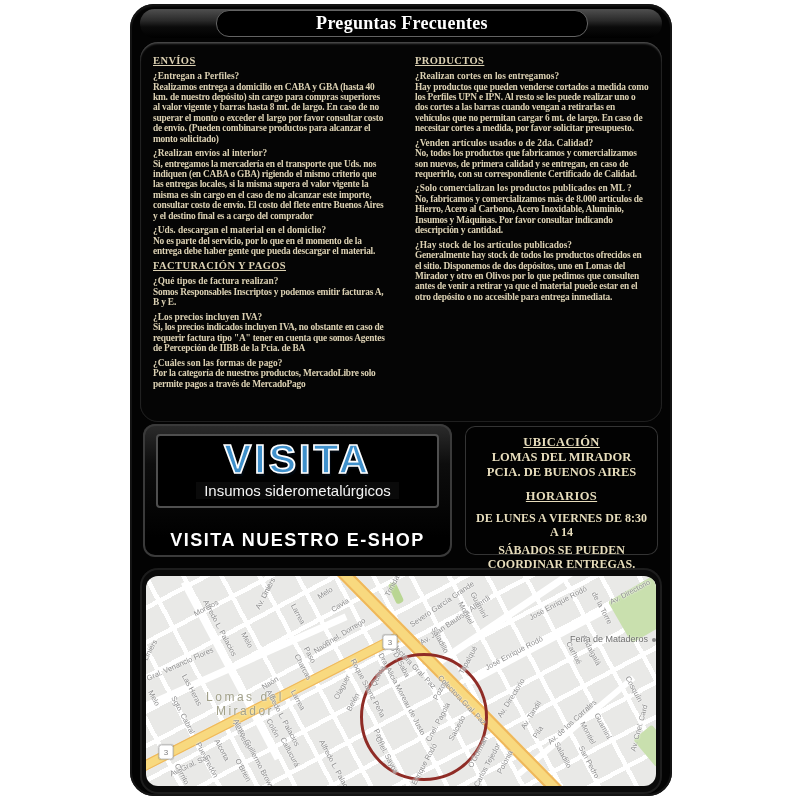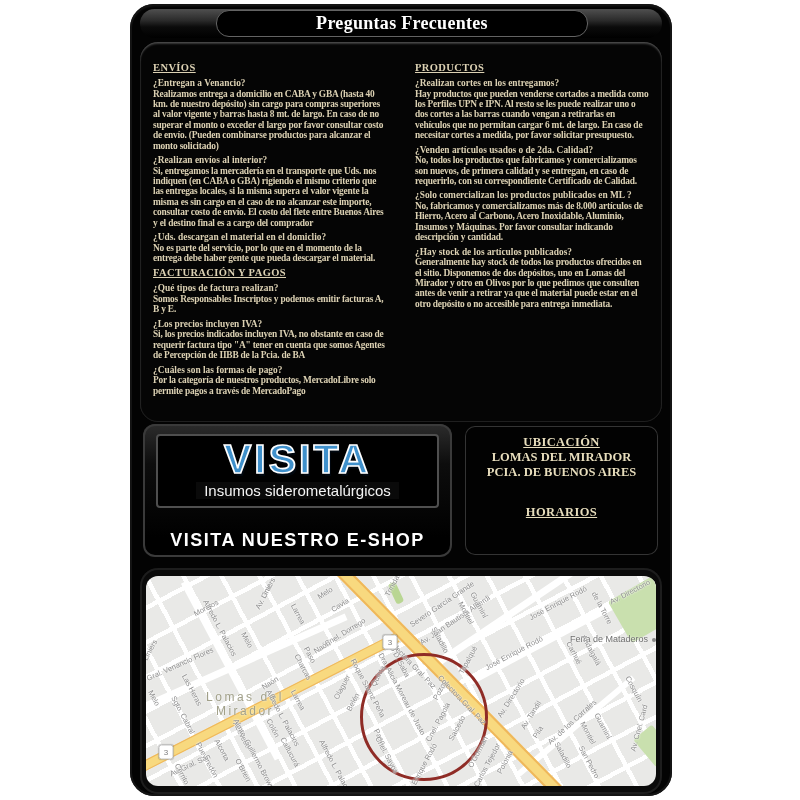--- a/index.html
+++ b/index.html
@@ -9,21 +9,21 @@
         border-radius:24px;box-shadow:inset 0 0 0 2px #141414, inset 0 2px 3px rgba(255,255,255,.10);}
   
   .titlebar{position:absolute;left:10px;top:5px;width:522px;height:29px;border-radius:15px;
         background:linear-gradient(180deg,#4f4f4f 0%,#2a2a2a 40%,#0b0b0b 62%,#000 100%);}
   .titlebar-center{position:absolute;left:76px;top:1px;width:370px;height:25px;background:#000;
         border:1px solid #636363;border-radius:13px;display:flex;align-items:center;justify-content:center;}
   .page-title{color:#ffffff;font-size:18px;font-weight:700;letter-spacing:.3px;}
   
   .faq{position:absolute;left:10px;top:38px;width:522px;height:380px;background:#050505;border-radius:18px;
        box-shadow:inset 0 2px 2px rgba(255,255,255,.22), inset 0 -1px 1px rgba(255,255,255,.05), inset 0 0 0 1px #151515;
-       padding:16px 13px;box-sizing:border-box;display:flex;gap:28px;overflow:hidden;color:#dcd1b3;}
+       padding:9px 13px;box-sizing:border-box;display:flex;gap:28px;overflow:hidden;color:#dcd1b3;}
   .faq-col{width:50%;}
   .sec-h{font-size:10.5px;font-weight:700;text-decoration:underline;letter-spacing:.4px;margin:4px 0 5px;}
   .qa{margin-bottom:4px;}
   .q{font-size:9.4px;font-weight:700;line-height:10.6px;}
   .a{font-size:9.4px;font-weight:700;line-height:10.4px;letter-spacing:-.2px;}
   
   .logo-panel{position:absolute;left:13px;top:420px;width:309px;height:133px;border-radius:12px;
        background:linear-gradient(180deg,#2c2c2c,#0d0d0d 30%,#000 85%);
        box-shadow:inset 0 0 0 2px #3a3a3a;padding:10px 13px;box-sizing:border-box;text-align:center;}
   .logo-box{background:#000;border:2px solid #4f4f4f;border-radius:4px;padding:1px 4px 6px;}
@@ -71,21 +71,21 @@
   <div class="titlebar">
     <div class="titlebar-center">
       <div class="page-title">Preguntas Frecuentes</div>
     </div>
   </div>
 
   <div class="faq">
     <div class="faq-col" id="faq-col-0">
         <div class="sec-h">ENVÍOS</div>
         <div class="qa">
-          <div class="q">¿Entregan a Venancio?</div>
+          <div class="q">¿Entregan a Perfiles?</div>
           <div class="a">Realizamos entrega a domicilio en CABA y GBA (hasta 40 km. de nuestro depósito) sin cargo para compras superiores  al valor vigente  y barras hasta 8 mt. de largo. En caso de no superar el monto o exceder el largo por favor consultar costo de envío. (Pueden combinarse productos para alcanzar el monto solicitado)</div>
         </div>
         <div class="qa">
           <div class="q">¿Realizan envíos al interior?</div>
           <div class="a">Si, entregamos la mercadería en el transporte que Uds. nos indiquen (en CABA o GBA) rigiendo el mismo criterio que las entregas locales, si la misma supera el valor vigente la misma es sin cargo en el caso de no alcanzar este importe, consultar costo de envío. El costo del flete entre Buenos Aires y el destino final es a cargo del comprador</div>
         </div>
         <div class="qa">
           <div class="q">¿Uds. descargan el material en el domiclio?</div>
           <div class="a">No es parte del servicio, por lo que en el momento de la entrega debe haber gente que pueda descargar el material.</div>
         </div>
@@ -129,21 +129,23 @@
       <div class="brand" style="color: rgb(63, 144, 203);">VISITA</div>
       <div><span class="tagline">Insumos siderometalúrgicos</span></div>
     </div>
     <div class="cta">VISITA NUESTRO E-SHOP</div>
   </div>
 
   <div class="info-panel">
     <div class="info-h">UBICACIÓN</div>
     <div class="info-line">LOMAS DEL MIRADOR</div>
     <div class="info-line">PCIA. DE  BUENOS AIRES</div>
-    <div class="info-h" style="margin-top:25px;">HORARIOS</div>
+    <div class="info-h" style="margin-top:9px;">HORARIOS</div>
+    <div class="hours-line" style="margin-top:7px;">DE LUNES A VIERNES DE 8:30 A 14</div>
+    <div class="hours-line">SÁBADOS SE PUEDEN COORDINAR ENTREGAS.</div>
   </div>
 
   <div class="map-frame">
     <div class="map" id="map">
 
       <div class="avenue" style="left:-20px;top:84px;width:230px;height:7px;transform:rotate(-24deg);"></div>
       <div class="avenue" style="left:-15px;top:91px;width:200px;height:7px;transform:rotate(62deg);"></div>
       <div class="avenue" style="left:270px;top:24px;width:220px;height:7px;transform:rotate(-34deg);"></div>
       <div class="avenue" style="left:310px;top:46px;width:240px;height:7px;transform:rotate(-28deg);"></div>
       <div class="avenue" style="left:355px;top:147px;width:150px;height:6px;transform:rotate(-40deg);"></div>

